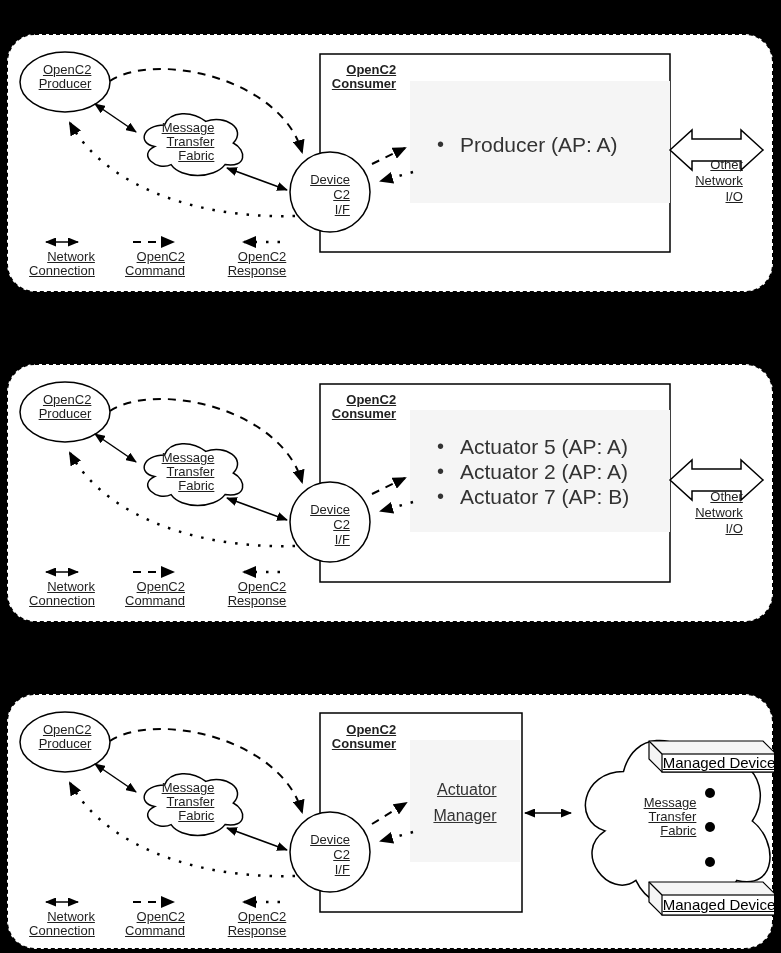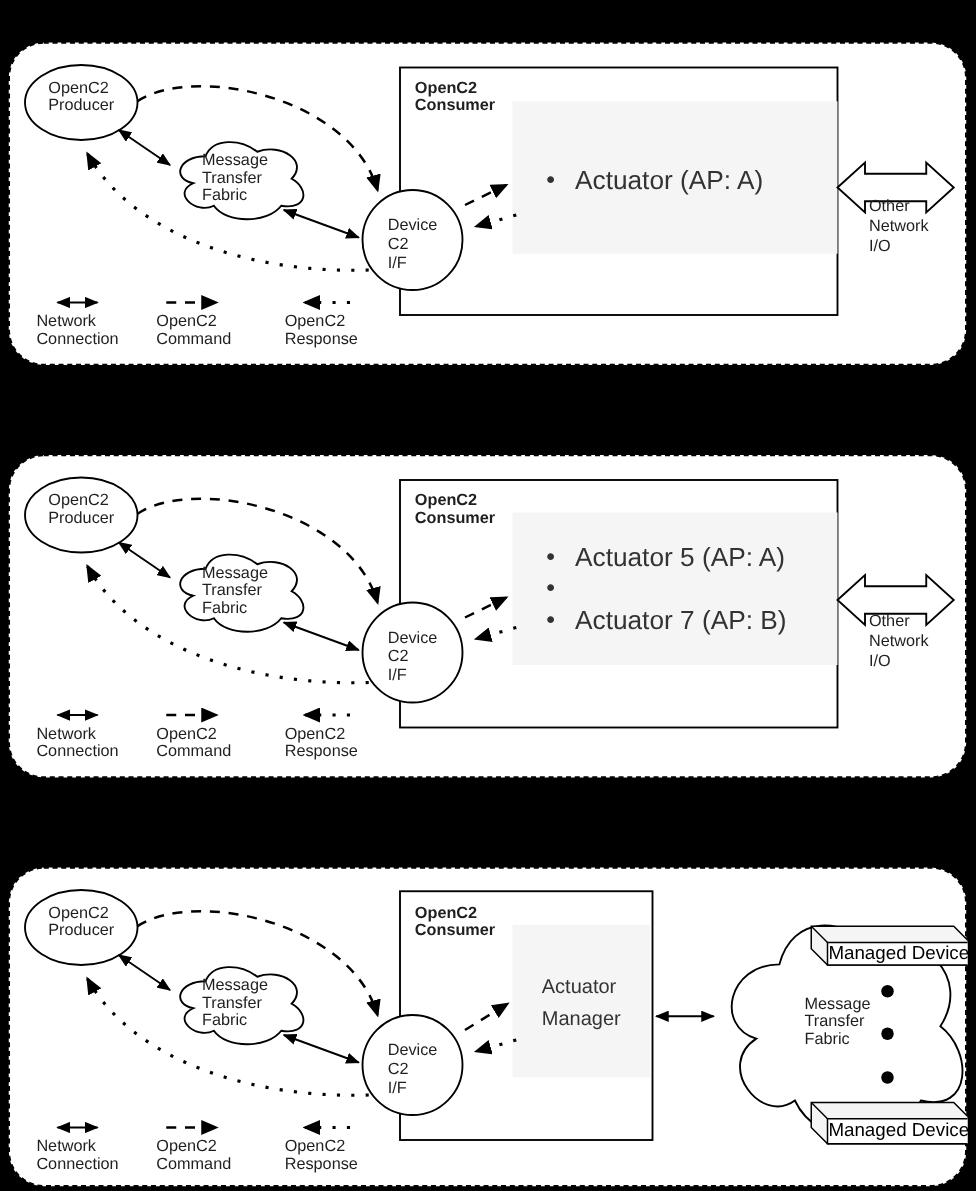--- a/index.html
+++ b/index.html
@@ -15,21 +15,21 @@
   .sh{fill:var(--panel-fill);stroke:var(--stroke);stroke-width:1.5;}
   .cu{fill:var(--box-fill);stroke:var(--stroke);stroke-width:1.2;}
   .cuf{fill:var(--panel-fill);stroke:var(--stroke);stroke-width:1.2;}
   .gry{fill:var(--box-fill);stroke:none;}
   .ln{fill:none;stroke:var(--stroke);stroke-width:1.5;}
   .dsh{fill:none;stroke:var(--stroke);stroke-width:2;stroke-dasharray:8 7;}
   .dtt{fill:none;stroke:var(--stroke);stroke-width:2.5;stroke-dasharray:2.5 9;}
   .dotfill{fill:var(--stroke);}
   
   .lbl{position:absolute;color:var(--label-text);font-size:13px;line-height:14px;
-       white-space:pre-line;text-align:left;transform:translateX(-50%);}
+       white-space:pre-line;text-align:right;transform:translateX(-50%);text-decoration:underline;}
   .bold{font-weight:bold;}
   .lh15{line-height:15px;}
   .mgr{font-size:16px;line-height:26px;color:var(--actuator-text);}
   .md{font-size:15px;line-height:14px;white-space:nowrap;color:#000;}
   .alist{position:absolute;left:431px;color:var(--actuator-text);font-size:21px;}
   .li-row{display:flex;align-items:center;height:25px;}
   .li-row .bu{width:23px;font-size:20px;}
 </style>
 </head>
 <body>
@@ -72,21 +72,21 @@
 Transfer
 Fabric</div>
     <div class="lbl lh15" style="left:324px;top:139px;">Device
 C2
 I/F</div>
     <div class="lbl bold" style="left:358px;top:30px;">OpenC2
 Consumer</div>
     <div class="alist" style="top:99px;">
         <div class="li-row">
           <span class="bu">•</span>
-          <span>Actuator (AP: A)</span>
+          <span>Producer (AP: A)</span>
         </div>
       </div>
     <div class="lbl" style="left:713px;top:124px;line-height:16px;">Other
 Network
 I/O</div>
     <div class="lbl" style="left:56px;top:217px;">Network
 Connection</div>
     <div class="lbl" style="left:149px;top:217px;">OpenC2
 Command</div>
     <div class="lbl" style="left:251px;top:217px;">OpenC2
@@ -122,20 +122,21 @@
 I/F</div>
     <div class="lbl bold" style="left:358px;top:30px;">OpenC2
 Consumer</div>
     <div class="alist" style="top:71px;">
         <div class="li-row">
           <span class="bu">•</span>
           <span>Actuator 5 (AP: A)</span>
         </div>
         <div class="li-row">
           <span class="bu">•</span>
+          <span>Actuator 2 (AP: A)</span>
         </div>
         <div class="li-row">
           <span class="bu">•</span>
           <span>Actuator 7 (AP: B)</span>
         </div>
       </div>
     <div class="lbl" style="left:713px;top:126px;line-height:16px;">Other
 Network
 I/O</div>
     <div class="lbl" style="left:56px;top:217px;">Network

